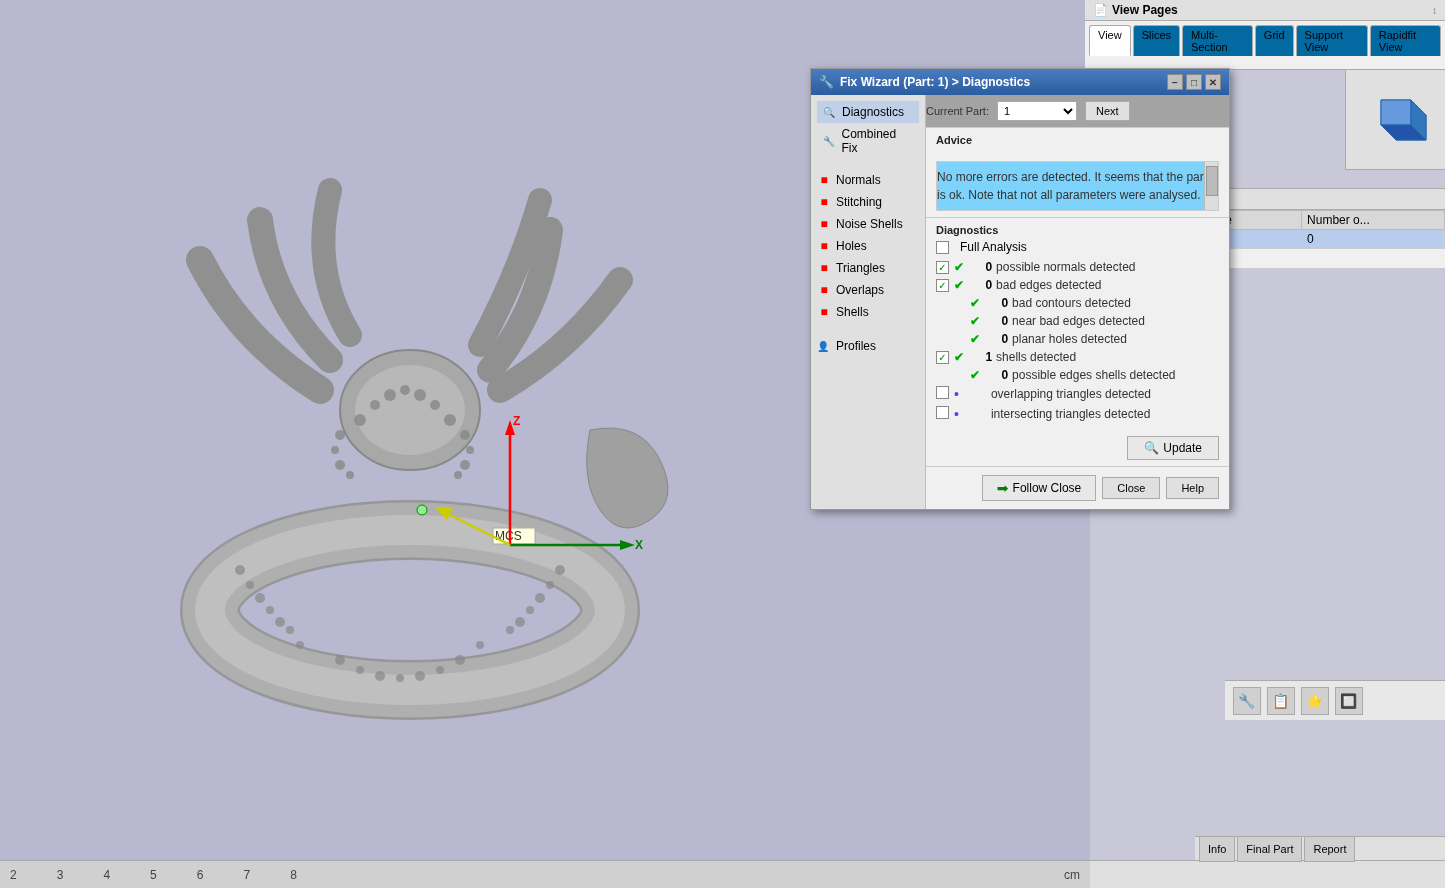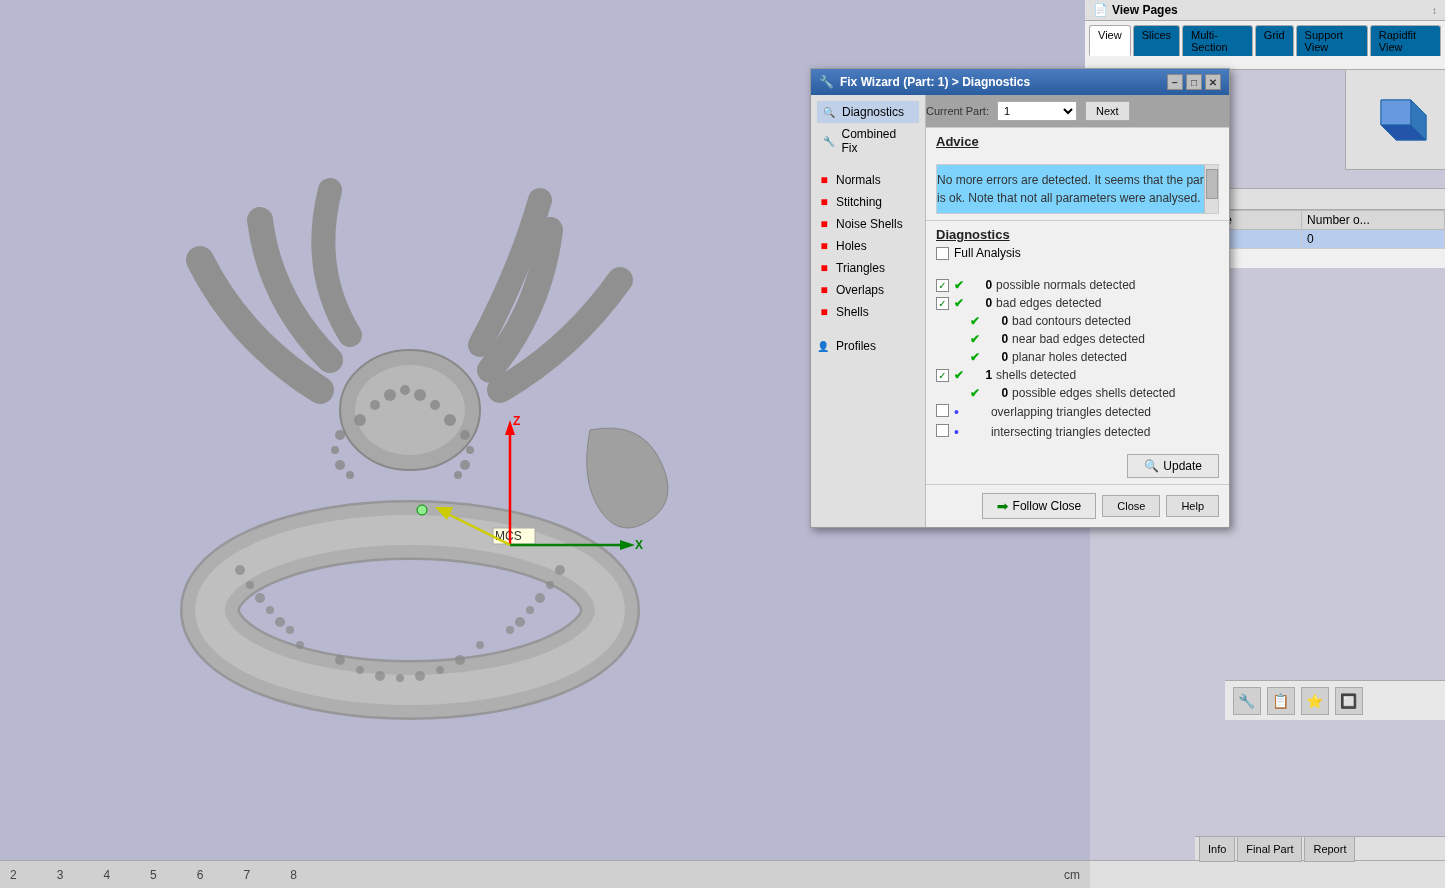--- a/index.html
+++ b/index.html
@@ -193,47 +193,46 @@
       font-size: 11px;
       height: 20px;
     }
 
     
     .advice-section {
       padding: 6px 10px;
       border-bottom: 1px solid #ccc;
     }
     .section-title {
-      font-size: 13px;
+      font-size: 11px;
       font-weight: bold;
       margin-bottom: 4px;
       color: #222;
-      text-decoration: underline;
     }
     .advice-box {
       background: #7dd3fc;
       border: 1px solid #ccc;
       padding: 6px 0;
       font-size: 11px;
       color: #333;
       line-height: 1.5;
       min-height: 50px;
       position: relative;
       margin-top: 15px;
     }
 
     
     .diagnostics-section {
       padding: 6px 10px;
     }
     .full-analysis-row {
       display: flex;
       align-items: center;
-      gap: 5px;
-      margin-bottom: 16px;
+      gap: 11px;
+      margin-bottom: 4px;
     }
     .diag-row {
       display: flex;
       align-items: center;
       padding: 2px 0;
       font-size: 11px;
     }
     .diag-row.indented { padding-left: 16px; }
     .check-col { width: 18px; }
     .check-box {

